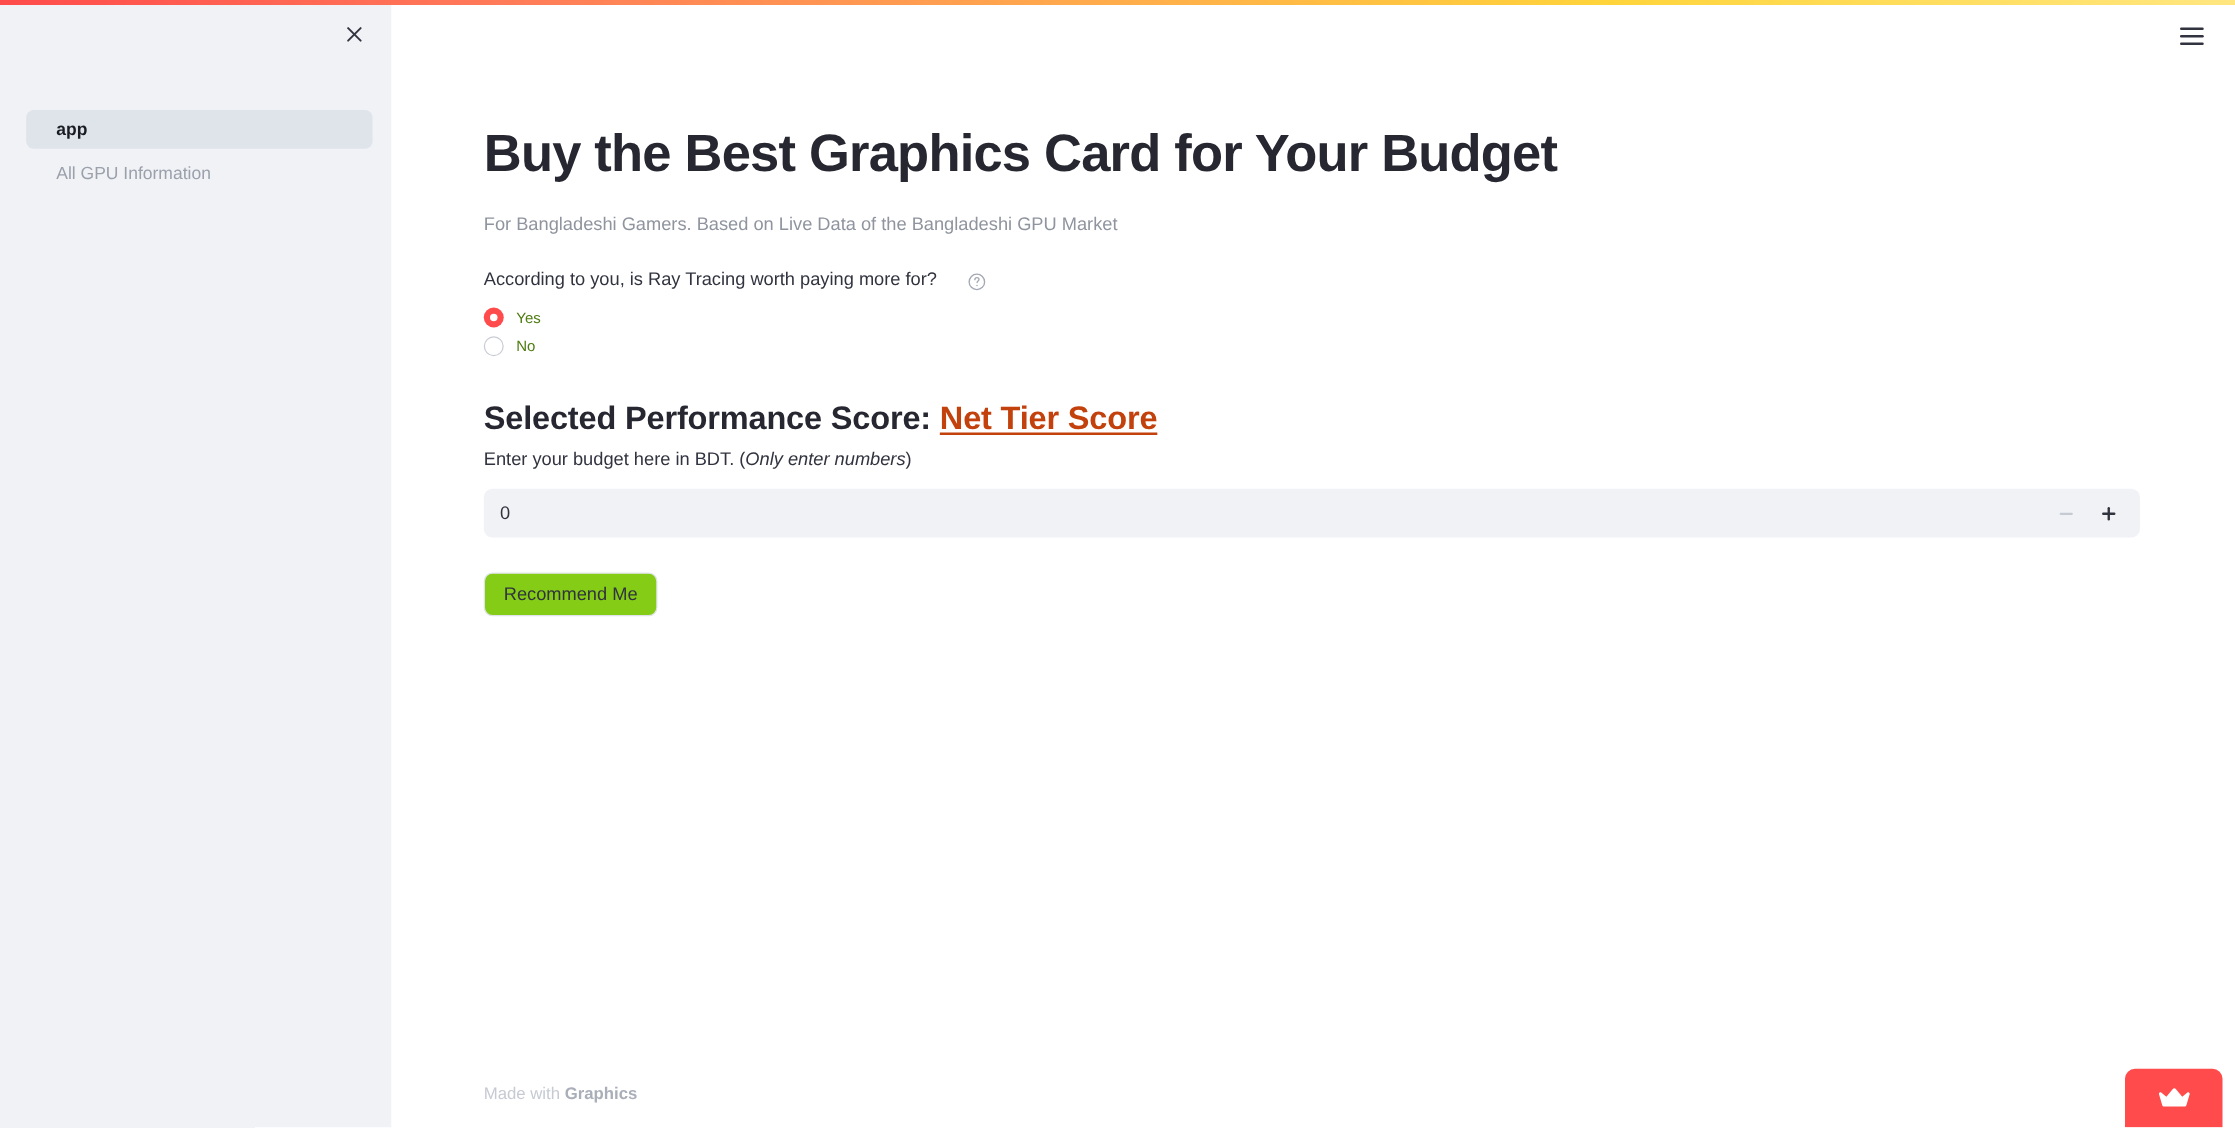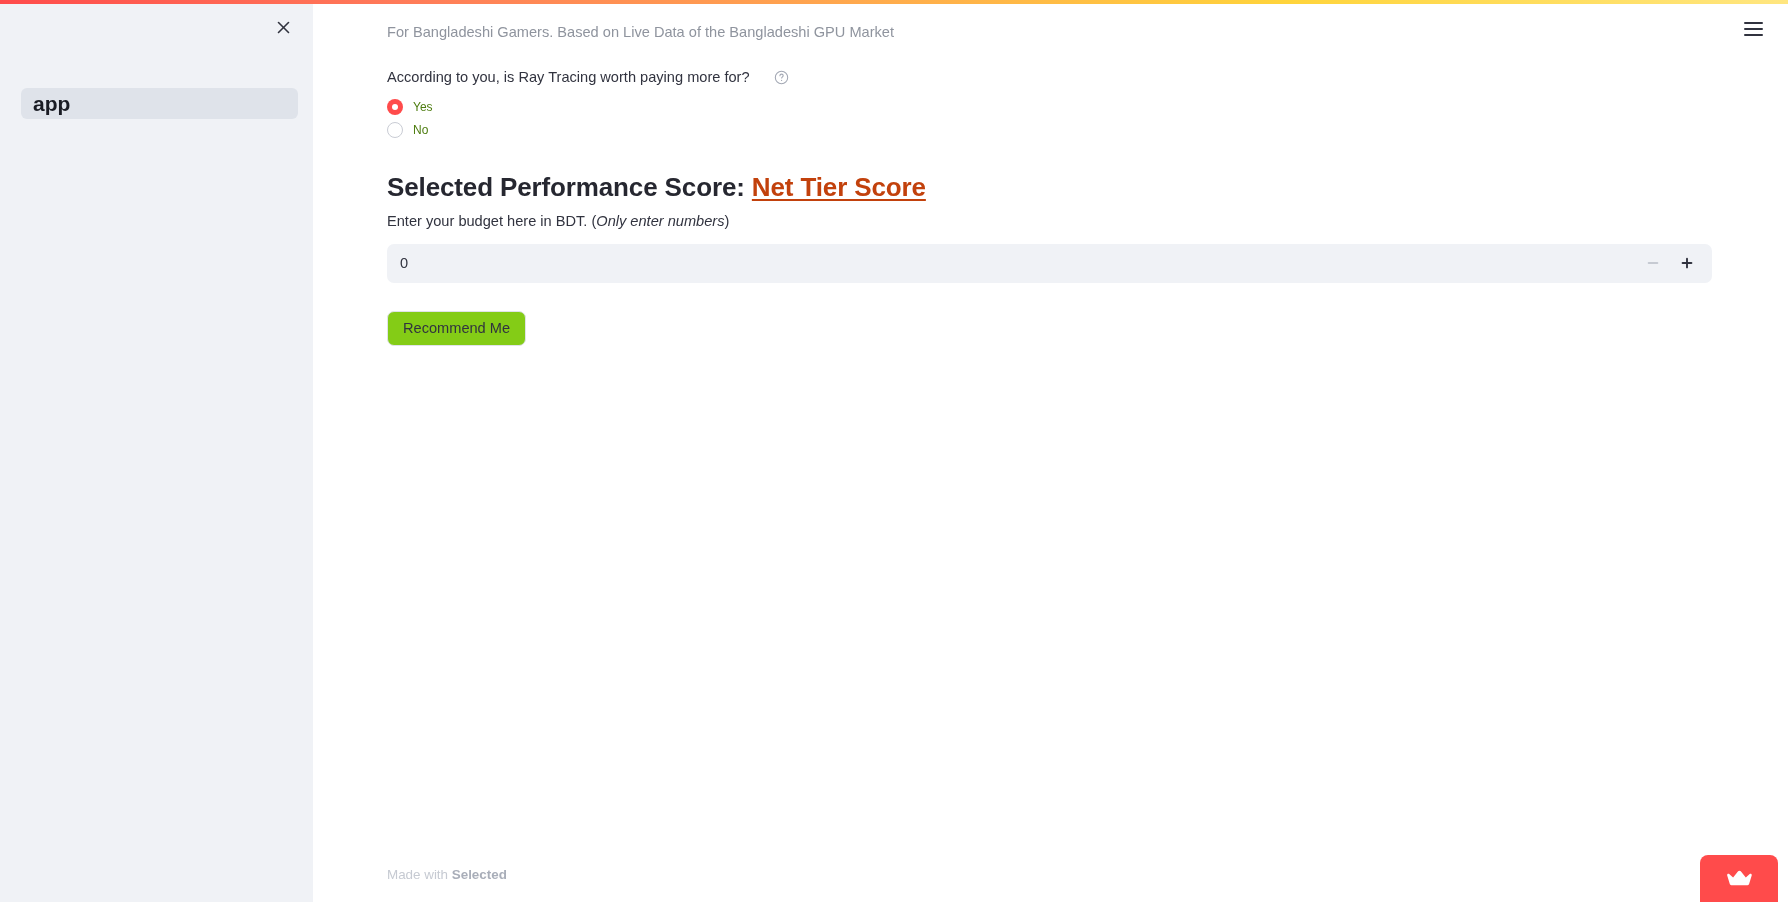--- a/index.html
+++ b/index.html
@@ -60,23 +60,23 @@
     width: 277px;
     display: flex;
     flex-direction: column;
     gap: 4px;
   }
 
   .nav-item {
     display: block;
     height: 31px;
     line-height: 31px;
-    padding: 0 12px;
+    padding: 0 24px;
     border-radius: 6px;
-    font-size: 21px;
+    font-size: 14px;
     color: #8a8f9a;
     text-decoration: none;
     white-space: nowrap;
     cursor: pointer;
   }
   .nav-item.active {
     background: #dfe3ea;
     color: #1a1c24;
     font-weight: 700;
   }
@@ -312,34 +312,36 @@
       <span>
         <svg width="17" height="17" viewBox="0 0 17 17" fill="none" stroke="currentColor" stroke-width="1.6" stroke-linecap="round">
           <line x1="3.5" y1="3.5" x2="13.5" y2="13.5"></line>
           <line x1="13.5" y1="3.5" x2="3.5" y2="13.5"></line>
         </svg>
       </span>
     </div>
 
     <nav class="sidebar-nav">
       <a class="nav-item active">app</a>
+      <a class="nav-item muted">All GPU Information</a>
     </nav>
 
   </aside>
 
   <main class="main">
 
     <div class="hamburger">
       <span></span>
       <span></span>
       <span></span>
     </div>
 
     <div class="content">
 
+      <h1 class="page-title">Buy the Best Graphics Card for Your Budget</h1>
 
       <p class="subtitle">For Bangladeshi Gamers. Based on Live Data of the Bangladeshi GPU Market</p>
 
       <div class="question-row">
         <span class="question-label">According to you, is Ray Tracing worth paying more for?</span>
         <span class="help-icon">
           <svg width="15" height="15" viewBox="0 0 16 16" fill="none" stroke="currentColor" stroke-width="1.15">
             <circle cx="8" cy="8" r="6.6"></circle>
             <path d="M6.3 6.1c0-1 .8-1.7 1.8-1.7s1.7.7 1.7 1.6c0 1.2-1.6 1.3-1.6 2.6" stroke-linecap="round"></path>
             <circle cx="8.1" cy="11.1" r="0.62" fill="currentColor" stroke="none"></circle>
@@ -393,16 +395,16 @@
         <svg width="25" height="19" viewBox="0 0 25 19" fill="#ffffff">
           <path d="M2.2 5.1l3.9 3.3 5-6.1c0.7-0.85 2-0.85 2.7 0l5 6.1 3.9-3.3c0.95-0.8 2.35 0.1 2.0 1.3l-2.6 8.7c-0.2 0.65-0.8 1.1-1.5 1.1H4.3c-0.7 0-1.3-0.45-1.5-1.1L0.2 6.4C-0.15 5.2 1.25 4.3 2.2 5.1z"></path>
         </svg>
       </span>
     </div>
 
   </main>
 
   <div class="footer">
     <span>Made with</span>
-    <span class="brand">Selected</span>
+    <span class="brand">Graphics</span>
   </div>
 
 </div>
 
 </body></html>

